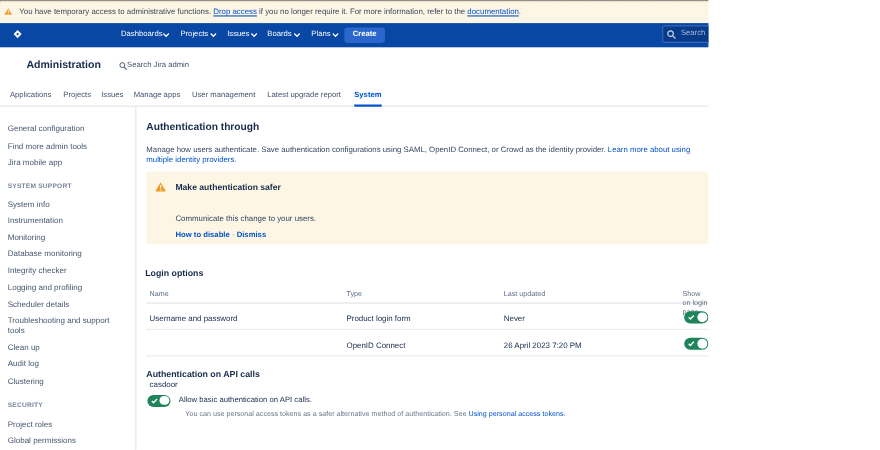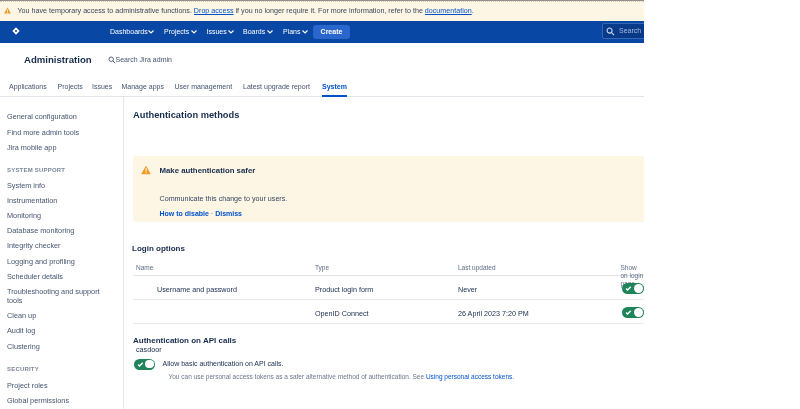--- a/index.html
+++ b/index.html
@@ -124,22 +124,23 @@
   <div class="abs sb" style="left:7px;top:326px;">Audit log</div>
   <div class="abs sb" style="left:7px;top:341.5px;">Clustering</div>
   <div class="abs sbh" style="left:7px;top:364.5px;">SECURITY</div>
   <div class="abs sb" style="left:7px;top:380.5px;">Project roles</div>
   <div class="abs sb" style="left:7px;top:396px;">Global permissions</div>
   <style>
     .sb { font-size:7.3px; color:#44546f; line-height:9px; }
     .sbh { font-size:6px; color:#7a869a; font-weight:bold; line-height:8px; letter-spacing:.2px; }
   </style>
 
-  <div class="abs" style="left:133px;top:110px;font-size:9.3px;font-weight:bold;color:#172b4d;line-height:11px;">Authentication methods</div>
+  <div class="abs" style="left:133px;top:110px;font-size:9.3px;font-weight:bold;color:#172b4d;line-height:11px;">Authentication through</div>
   <div class="abs" style="left:707px;top:108.5px;width:72px;height:15px;background:#0b52cc;border-radius:3px;text-align:center;line-height:15px;font-size:7px;font-weight:bold;color:#fff;">Add configuration</div>
+  <div class="abs" style="left:133px;top:131.5px;font-size:7.1px;color:#344563;line-height:9px;">Manage how users authenticate. Save authentication configurations using SAML, OpenID Connect, or Crowd as the identity provider. <span style="color:#0052cc;">Learn more about using multiple identity providers.</span></div>
 
   <div class="abs" style="left:133px;top:156px;width:646px;height:66px;background:#fdf6e4;border-radius:3px;"></div>
   <svg class="abs" style="left:141px;top:164.5px;" width="10" height="10" viewBox="0 0 11 11">
     <path d="M5.5 0.8 L10.4 9.3 Q10.8 10.1 9.9 10.1 L1.1 10.1 Q0.2 10.1 0.6 9.3 Z" fill="#ef9a28"></path>
     <rect x="5" y="3.5" width="1.2" height="3.4" fill="#fdf6e4"></rect>
       <rect x="5" y="7.9" width="1.2" height="1.2" fill="#fdf6e4"></rect>
   </svg>
   <div class="abs" style="left:159.5px;top:165.5px;font-size:7.8px;font-weight:bold;color:#172b4d;line-height:9px;">Make authentication safer</div>
   <div class="abs" style="left:159.5px;top:195px;font-size:7.15px;color:#344563;line-height:9px;">Communicate this change to your users.</div>
   <div class="abs" style="left:159.5px;top:209px;font-size:7px;font-weight:bold;color:#0052cc;line-height:9px;">How to disable <span style="color:#6b778c;font-weight:normal;">·</span> Dismiss</div>
@@ -150,21 +151,21 @@
   <div class="abs" style="left:133px;top:322.8px;width:646px;height:1px;background:#e8eaee;"></div>
   <div class="abs th" style="left:136px;top:263.5px;">Name</div>
   <div class="abs th" style="left:315px;top:263.5px;">Type</div>
   <div class="abs th" style="left:458px;top:263.5px;">Last updated</div>
   <div class="abs th" style="left:620.5px;top:263.5px;">Show on login page</div>
   <div class="abs th" style="left:754.5px;top:263.5px;">Actions</div>
   <style>
     .th { font-size:6.5px; color:#5e6c84; line-height:8px; }
     .td { font-size:7.2px; color:#172b4d; line-height:9px; }
   </style>
-  <div class="abs td" style="left:136px;top:284.5px;margin-left:21px;">Username and password</div>
+  <div class="abs td" style="left:136px;top:284.5px;">Username and password</div>
   <div class="abs td" style="left:315px;top:284.5px;">Product login form</div>
   <div class="abs td" style="left:458px;top:284.5px;">Never</div>
   <div class="abs td" style="left:136px;top:308.5px;margin-top:36px;">casdoor</div>
   <div class="abs td" style="left:315px;top:308.5px;">OpenID Connect</div>
   <div class="abs td" style="left:458px;top:308.5px;">26 April 2023 7:20 PM</div>
 
   <div class="abs toggle" style="left:621.5px;top:282.5px;">
       <span class="knob"></span>
       <svg width="7" height="7" viewBox="0 0 10 10" style="position:absolute;left:3px;top:2.6px;">
         <path d="M1.5 5 l2.2 2.2 4.5-4.7" fill="none" stroke="#fff" stroke-width="1.8"></path>

